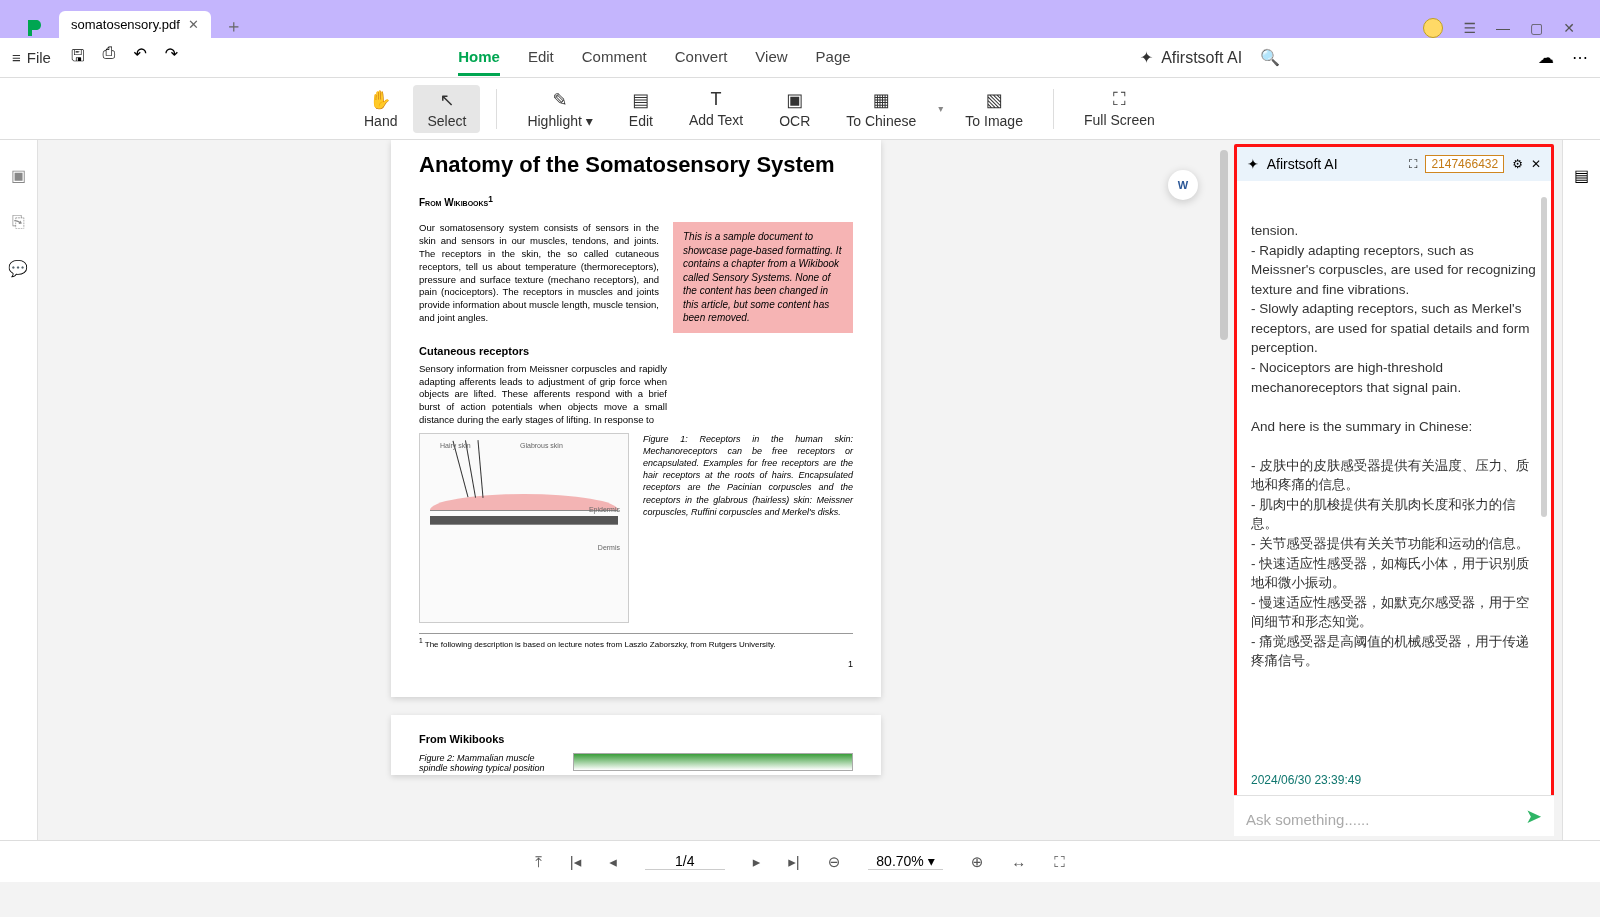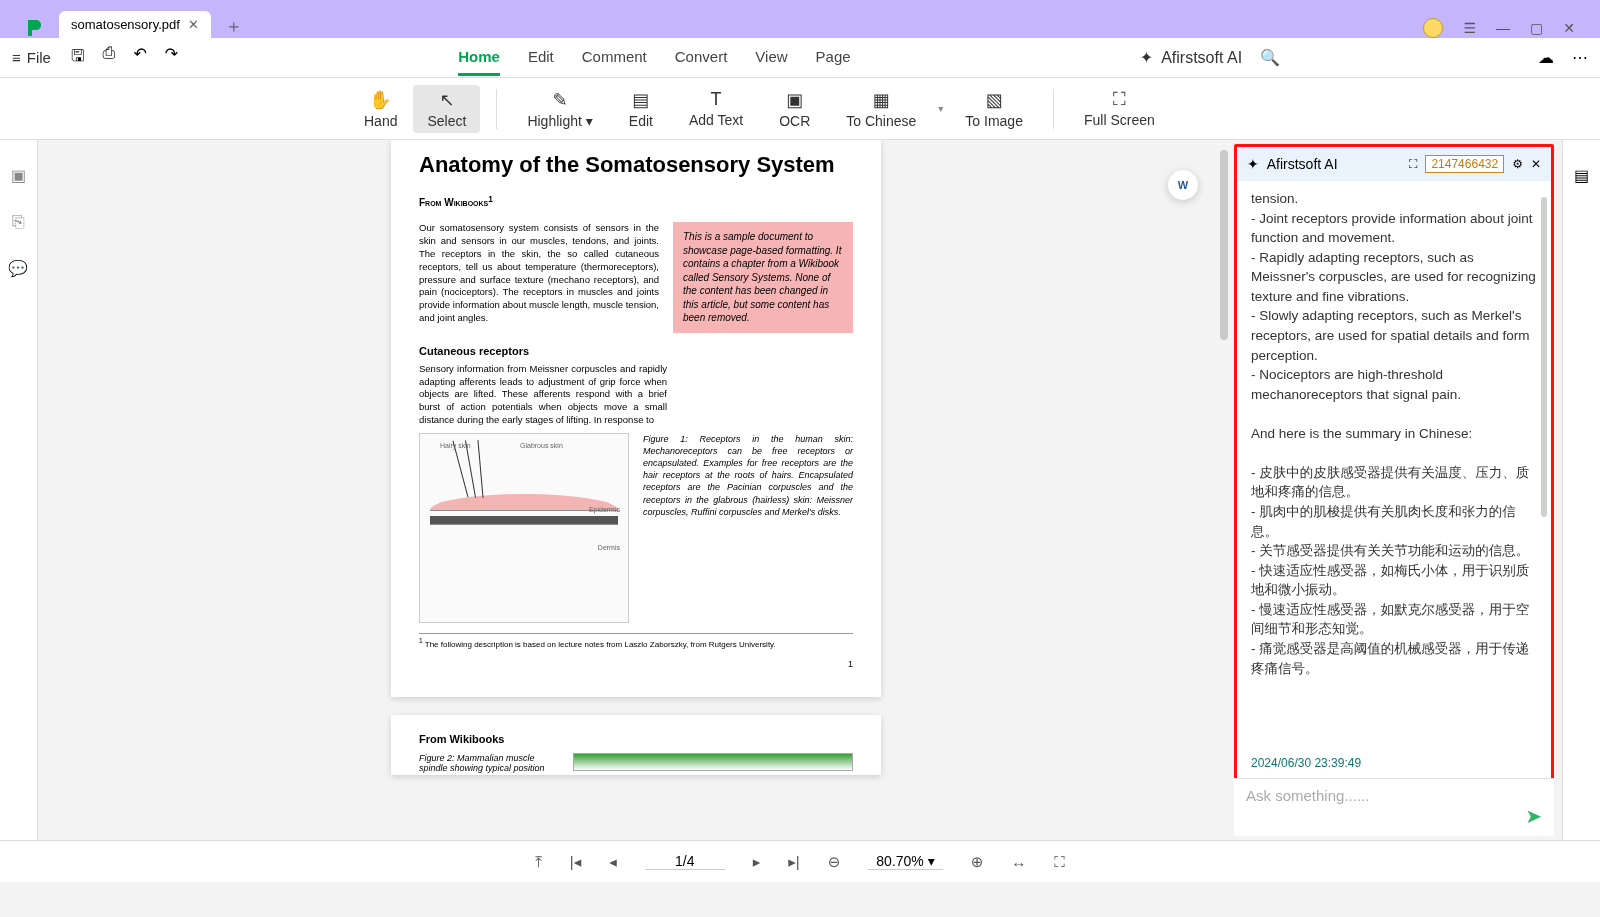--- a/index.html
+++ b/index.html
@@ -54,24 +54,24 @@
 .pagenum { text-align: right; font-size: 9px; margin-top: 10px; }
 
 .float-word { position: absolute; right: 36px; top: 30px; width: 30px; height: 30px; border-radius: 50%; background: #fff; box-shadow: 0 2px 8px rgba(0,0,0,.18); display: flex; align-items: center; justify-content: center; font-size: 11px; color: #2b5797; font-weight: 700; }
 .doc-scrollbar { position: absolute; right: 6px; top: 10px; width: 8px; height: 190px; background: #c9c9c9; border-radius: 4px; }
 
 
 .ai-panel { width: 320px; background: #fff; border: 3px solid #ff1111; border-radius: 2px; display: flex; flex-direction: column; margin-top: 4px; margin-right: 8px; margin-bottom: 4px; position: relative; }
 .ai-head { background: #eaf3fb; padding: 8px 10px; display: flex; align-items: center; gap: 8px; font-size: 14px; }
 .ai-head-right { margin-left: auto; display: flex; gap: 8px; align-items: center; font-size: 12px; }
 .ai-id { background: #fff; border: 1px solid #d0861f; color: #c47a15; padding: 1px 5px; border-radius: 0; font-size: 12px; }
-.ai-body { flex: 1; padding: 8px 14px; font-size: 13.5px; line-height: 1.45; color: #333; overflow: hidden; }
+.ai-body { flex: 1; padding: 8px 14px; font-size: 13.5px; line-height: 1.45; color: #333; overflow: hidden; margin-top: 32px; }
 .ai-scrollbar { position: absolute; right: 4px; top: 50px; width: 6px; height: 320px; background: #d0d0d0; border-radius: 3px; }
 .ai-time { font-size: 12px; color: #0f766e; padding: 0 14px 8px; }
-.ai-input { border-top: 1px solid #e0e0e0; background: #fff; padding: 8px 12px; display: flex; align-items: flex-start; color: #aaa; font-size: 15px; margin: 0 -3px -3px -3px; flex-direction: column; }
+.ai-input { border-top: 1px solid #e0e0e0; background: #fff; padding: 8px 12px; display: flex; align-items: flex-end; color: #aaa; font-size: 15px; margin: 0 -3px -3px -3px; }
 .ai-send { margin-left: auto; color: #2fb566; font-size: 20px; }
 
 .right-strip { width: 38px; background: #fff; border-left: 1px solid #e0e0e0; display: flex; flex-direction: column; gap: 28px; padding-top: 26px; align-items: center; }
 
 
 .statusbar { height: 42px; background: #fff; border-top: 1px solid #ddd; display: flex; align-items: center; justify-content: center; gap: 28px; }
 .statusbar input.page-input { width: 80px; border: none; border-bottom: 1px solid #ccc; text-align: center; font-size: 14px; }
 .zoom-val { border-bottom: 1px solid #ccc; padding: 0 8px; font-size: 14px; }
 .sb-icon { color: #555; font-size: 15px; }
 
@@ -230,21 +230,20 @@
       <div class="ai-head-right">
         <span>⛶</span>
         <span class="ai-id">2147466432</span>
         <span>⚙</span>
         <span>✕</span>
       </div>
     </div>
     <div class="ai-body">
       <div class="ai-scrollbar"></div>
       <div>tension.</div>
-      <div>- Joint receptors provide information about joint function and movement.</div>
       <div>- Rapidly adapting receptors, such as Meissner's corpuscles, are used for recognizing texture and fine vibrations.</div>
       <div>- Slowly adapting receptors, such as Merkel's receptors, are used for spatial details and form perception.</div>
       <div>- Nociceptors are high-threshold mechanoreceptors that signal pain.</div>
       <br>
       <div>And here is the summary in Chinese:</div>
       <br>
       <div>- 皮肤中的皮肤感受器提供有关温度、压力、质地和疼痛的信息。</div>
       <div>- 肌肉中的肌梭提供有关肌肉长度和张力的信息。</div>
       <div>- 关节感受器提供有关关节功能和运动的信息。</div>
       <div>- 快速适应性感受器，如梅氏小体，用于识别质地和微小振动。</div>

